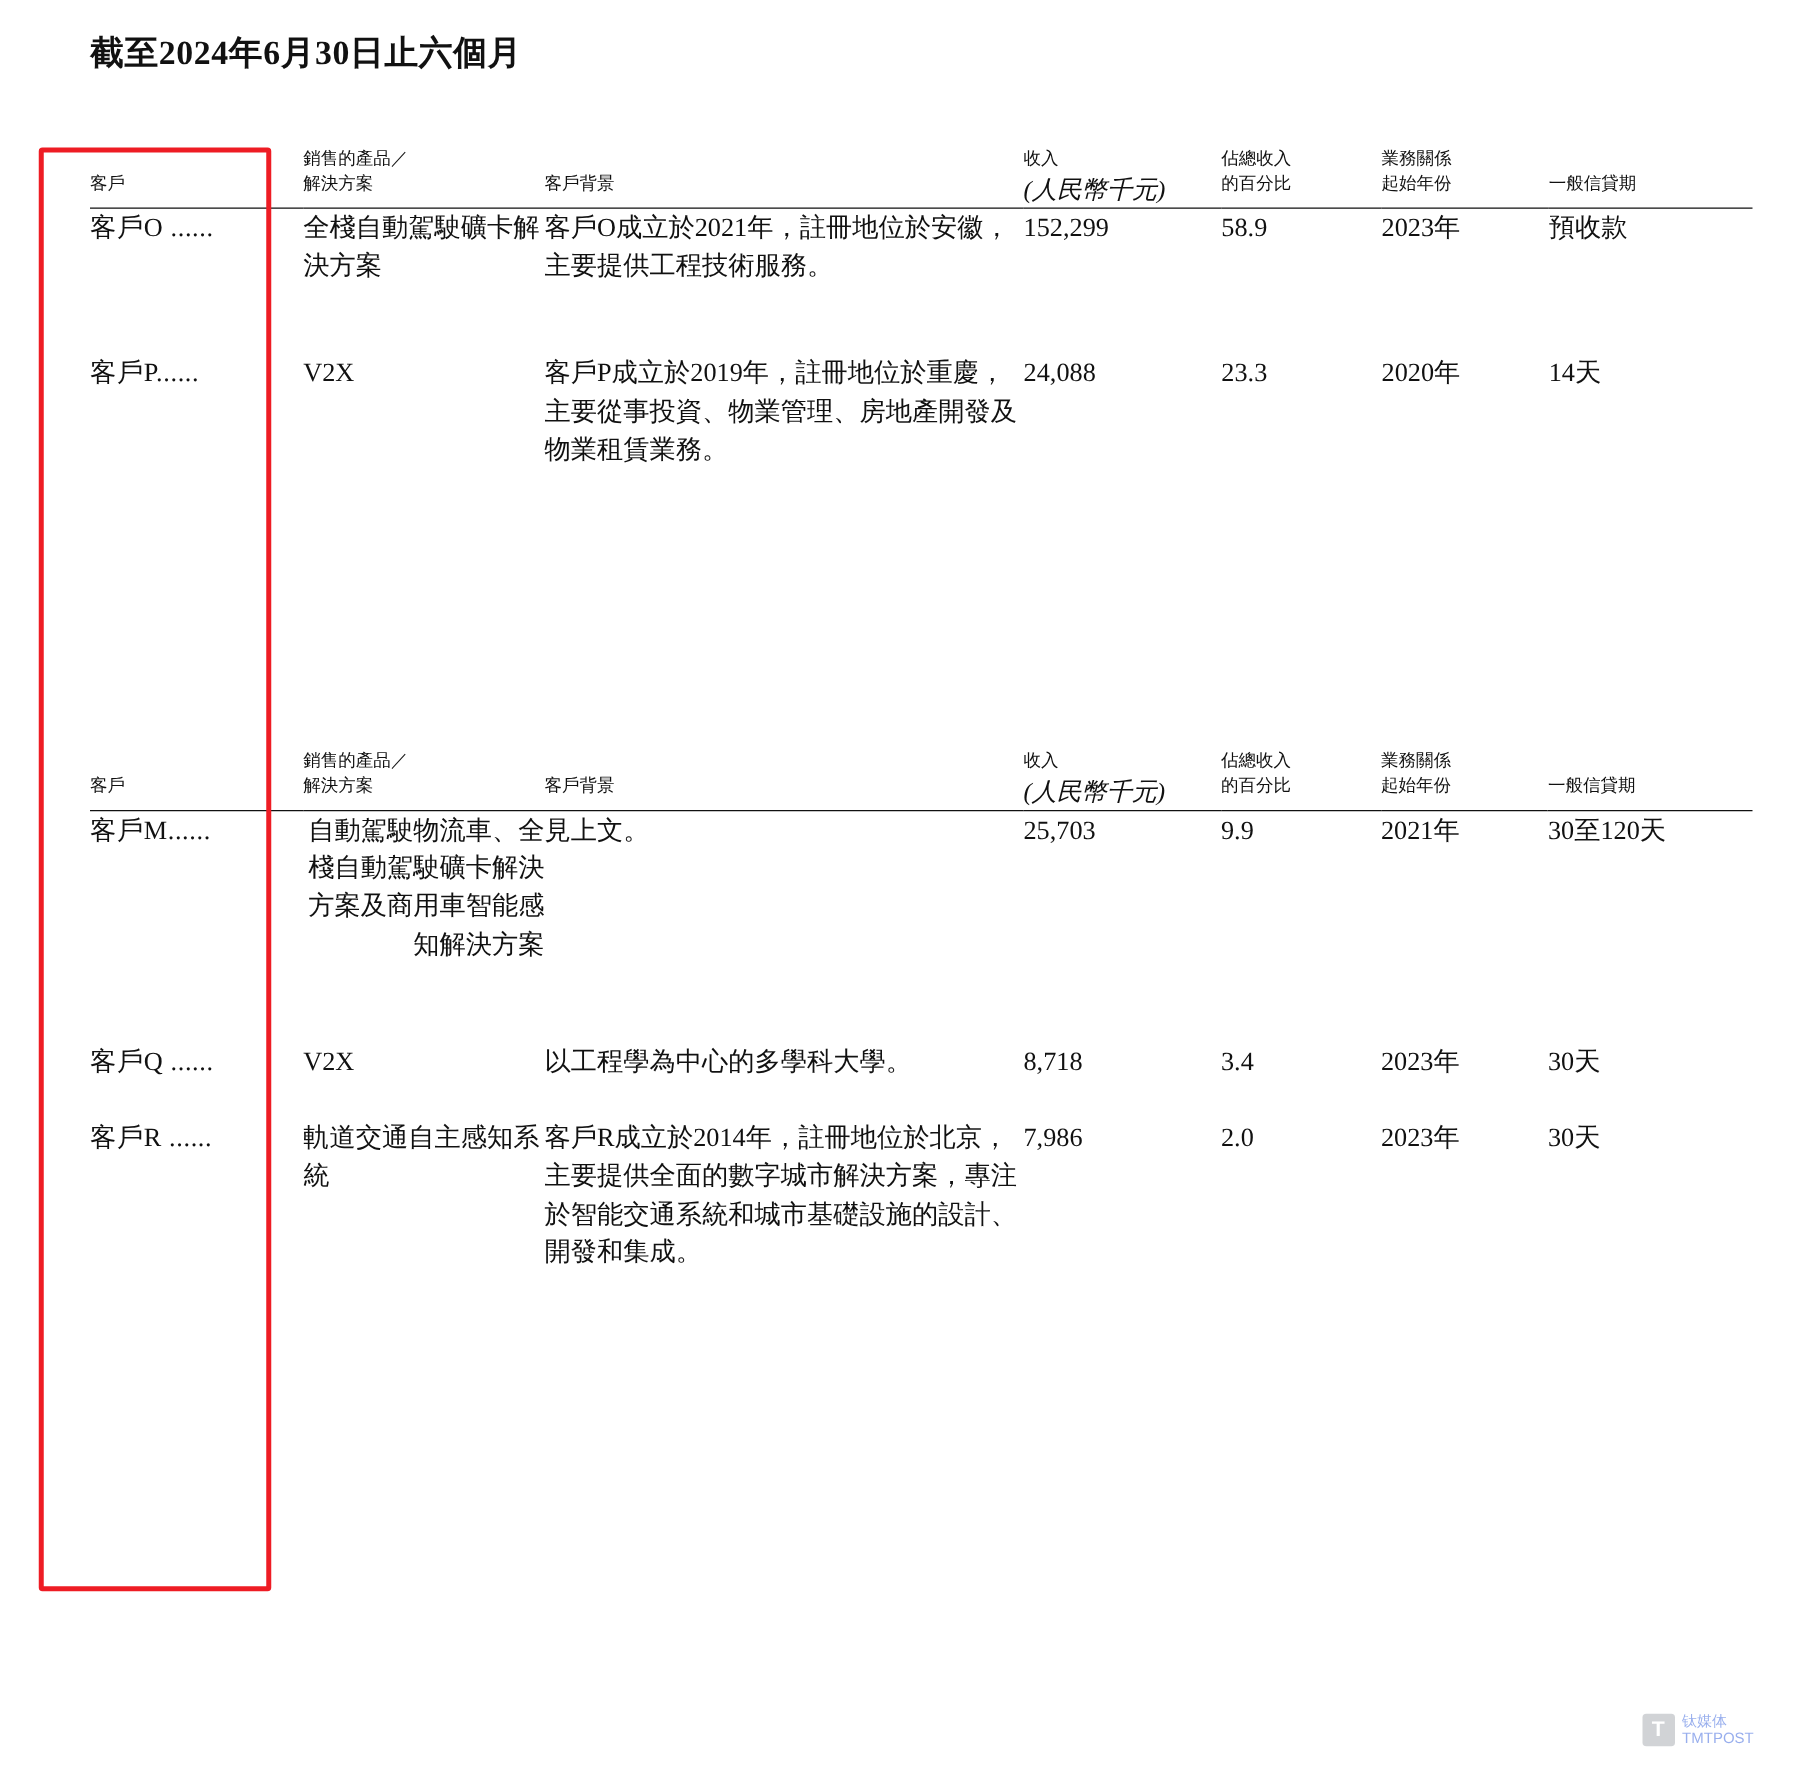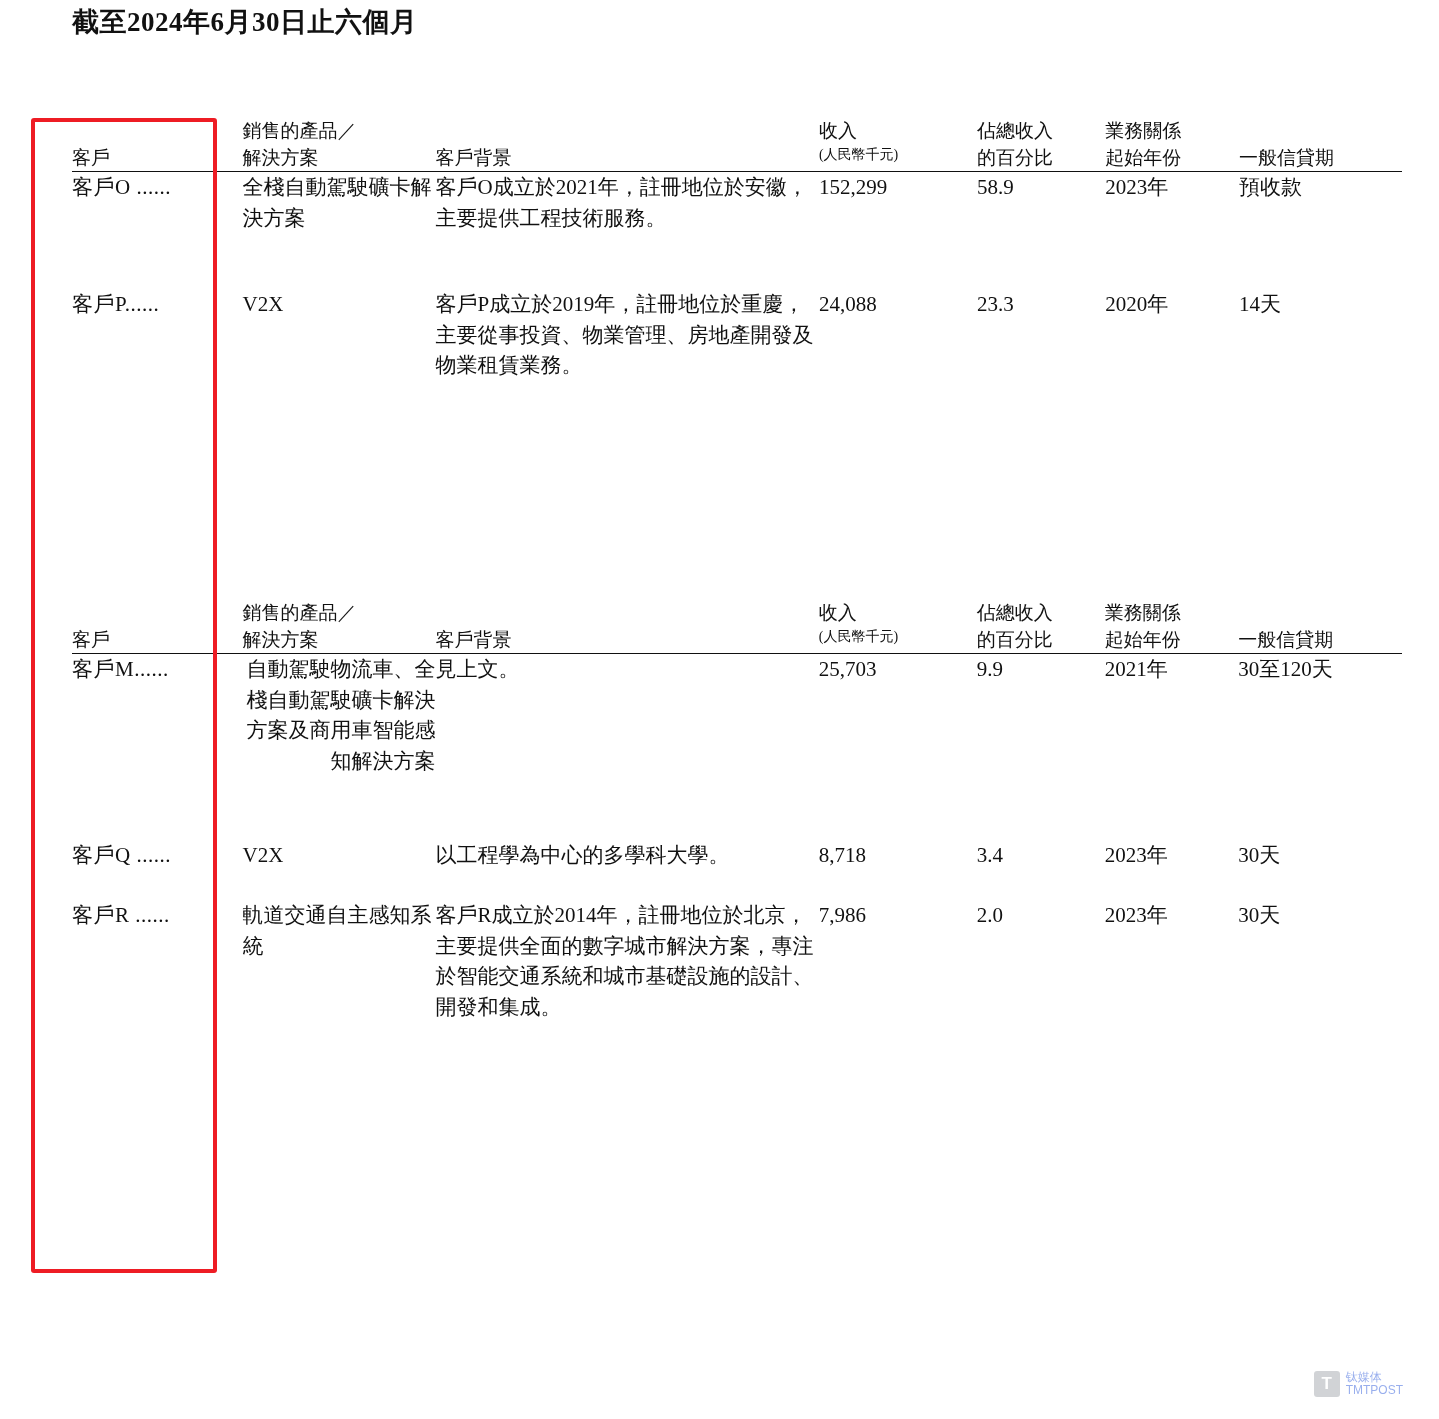--- a/index.html
+++ b/index.html
@@ -19,21 +19,21 @@
   .page {
     position: relative;
     width: 1439px;
     height: 1419px;
     box-sizing: border-box;
   }
 
   .doc-title {
     position: absolute;
     left: 72px;
-    top: 4px;
+    top: 24px;
     font-size: 27px;
     font-weight: bold;
     letter-spacing: 0.5px;
     white-space: nowrap;
   }
 
   
   .highlight-box {
     position: absolute;
     left: 31px;
@@ -64,31 +64,32 @@
   
   .c-cust   { width: 172px; }
   .c-prod   { width: 196px; }
   .c-bg     { width: 390px; }
   .c-rev    { width: 160px; }
   .c-pct    { width: 130px; }
   .c-year   { width: 135px; }
   .c-credit { width: 165px; }
 
   .hdr-cell {
-    font-size: 19px;
+    font-size: 14px;
     text-align: center;
     line-height: 1.4;
     padding-bottom: 4px;
   }
   .hdr-cell.left { text-align: left; }
   .hdr-rule {
     border-bottom: 1.6px solid #111;
   }
   .hdr-italic {
-    font-size: 14px;
+    font-style: italic;
+    font-size: 20px;
   }
 
   .body-row td {
     padding-top: 10px;
     padding-bottom: 2px;
   }
   .cell-cust {
     white-space: nowrap;
     letter-spacing: 0.5px;
   }

